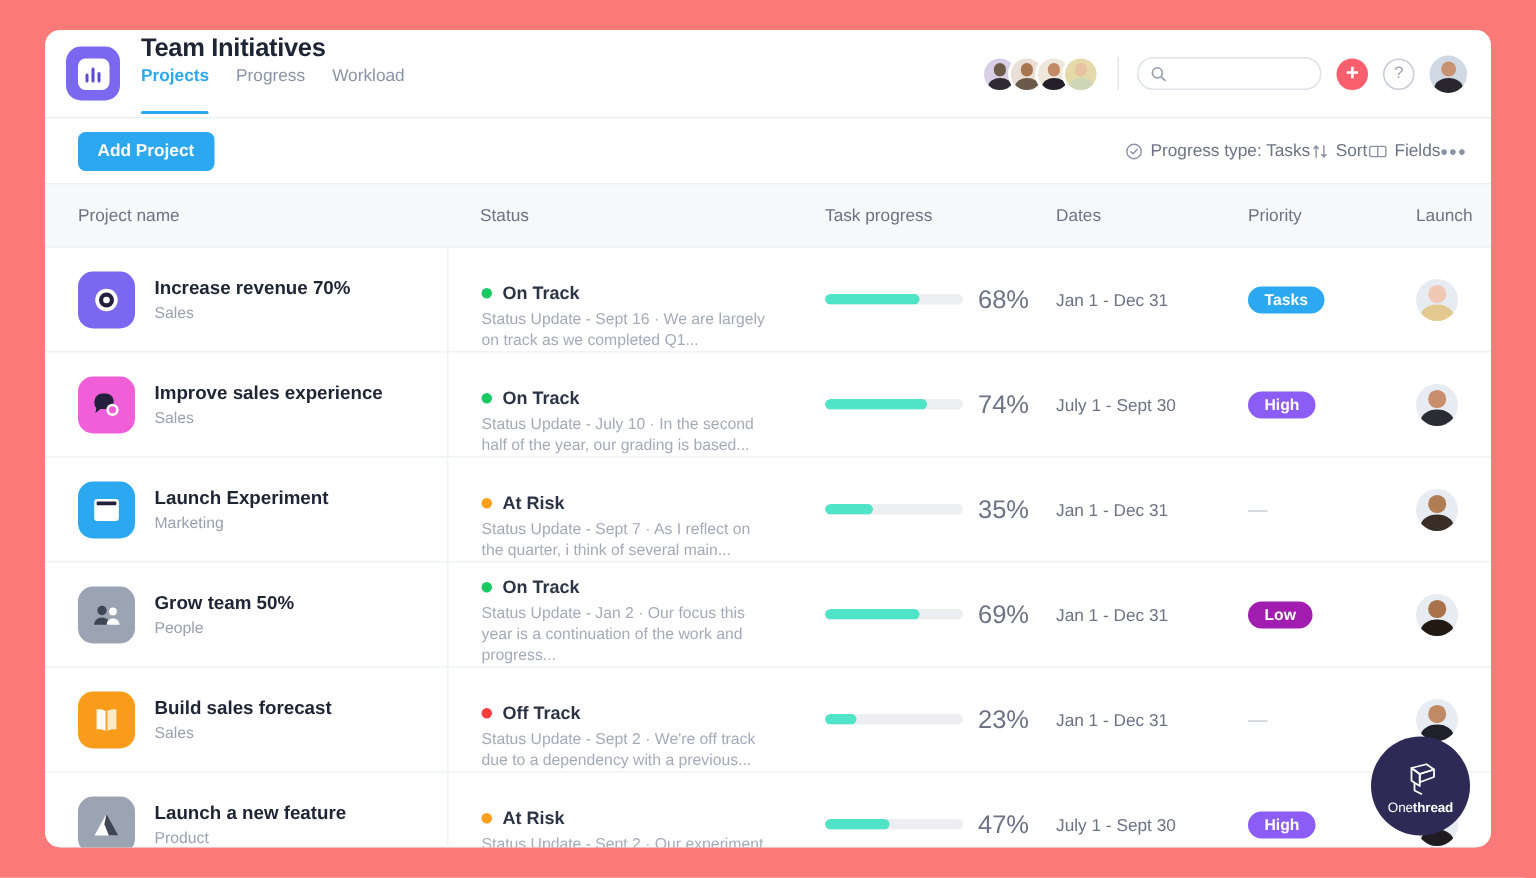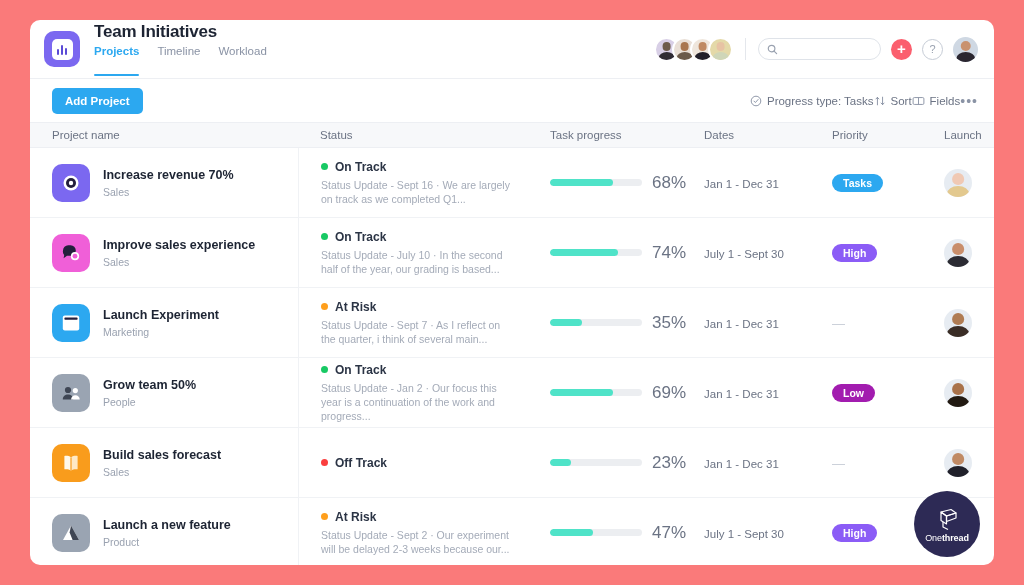--- a/index.html
+++ b/index.html
@@ -108,31 +108,31 @@
   }
   .tools { margin-left: auto; display: flex; align-items: center; }
   .tool {
     display: flex; align-items: center; gap: 5px;
     font-size: 11.5px; color: #6b7384; cursor: pointer; white-space: nowrap;
   }
   .dotsbtn { color: #8a93a5; font-size: 14px; cursor: pointer; letter-spacing: 1px; }
 
   
   .thead {
-    display: flex; align-items: center; height: 26px;
+    display: flex; align-items: center; height: 43px;
     background: #f7f8fa; border-top: 1px solid #edeff3; border-bottom: 1px solid #edeff3;
     font-size: 11.5px; color: #6b7384;
   }
   .rows { height: 431px; overflow: hidden; }
   .row {
     display: flex; align-items: center; height: 70px;
     border-bottom: 1px solid #f0f2f5;
   }
   .c-name   { width: 268px; padding-left: 22px; display: flex; align-items: center; flex:0 0 auto;}
-  .c-status { width: 230px; padding-left: 22px; flex:0 0 auto; border-left: 1px solid #f0f2f5; align-self: stretch; display:flex; flex-direction:column; justify-content:center;}
+  .c-status { width: 230px; padding-left: 22px; flex:0 0 auto; border-left: 1px solid #f0f2f5; align-self: stretch; display:flex; flex-direction:column; justify-content:flex-end;}
   .c-prog   { width: 176px; padding-left: 22px; display: flex; align-items: center; gap: 10px; flex:0 0 auto;}
   .c-dates  { width: 128px; flex:0 0 auto; }
   .c-prio   { width: 112px; flex:0 0 auto; }
   .c-owner  { width: 50px;  flex:0 0 auto; display: flex; }
   .thead .c-status { border-left: none; justify-content:center; }
 
   .picon {
     width: 38px; height: 38px; border-radius: 10px; flex: 0 0 auto;
     display: flex; align-items: center; justify-content: center;
   }
@@ -183,21 +183,21 @@
           <i></i>
           <i></i>
           <i></i>
         </div>
     </div>
 
     <div class="titlewrap">
       <div class="proj-title">Team Initiatives</div>
       <div class="tabs">
         <div class="tab active">Projects</div>
-        <div class="tab">Timeline</div>
+        <div class="tab">Progress</div>
         <div class="tab">Workload</div>
       </div>
     </div>
 
     <div class="hdr-right">
       <div class="avstack">
         <div class="av" style="background:#d8cfe6">
           <div class="head" style="background:#6d5b4a"></div>
             <div class="body" style="background:#2f2b33"></div>
           </div>
@@ -434,20 +434,21 @@
           <div class="pmeta">
             <div class="pname">Build sales forecast</div>
             <div class="pteam">Sales</div>
           </div>
         </div>
         <div class="c-status">
           <div class="stline">
             <span class="stdot" style="background:#fa3e3e"></span>
             <span class="sttext">Off Track</span>
           </div>
+          <div class="stupd">Status Update - Sept 2 · We're off track due to a dependency with a previous...</div>
         </div>
         <div class="c-prog">
           <div class="track">
             <div class="fill" style="width:23%"></div>
           </div>
           <span class="pct">23%</span>
         </div>
         <div class="c-dates"><span class="dates">Jan 1 - Dec 31</span></div>
         <div class="c-prio"><span class="dash">—</span></div>
         <div class="c-owner">

